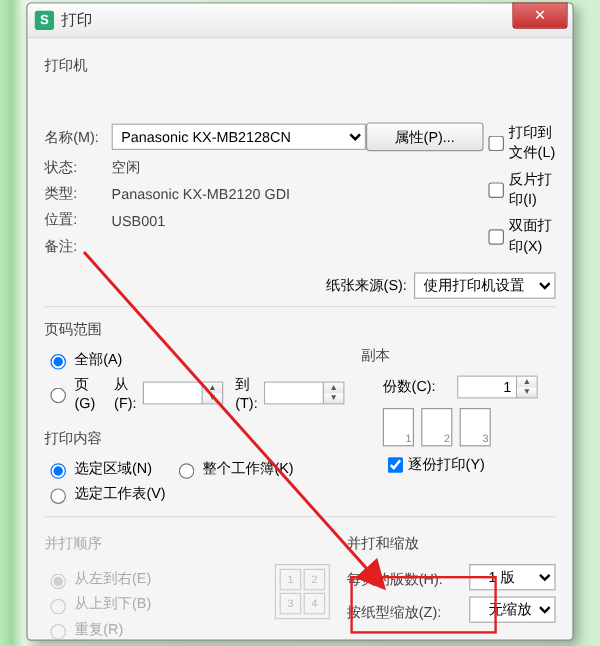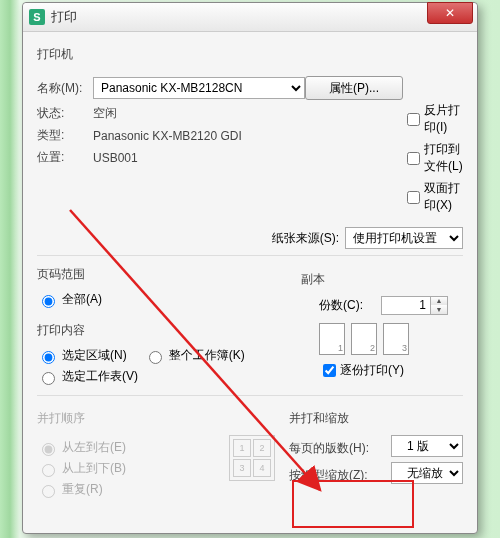--- a/index.html
+++ b/index.html
@@ -85,21 +85,21 @@
   width: 98px;
   height: 24px;
   background: linear-gradient(#fdfdfd,#e6e6e6);
   border: 1px solid #999;
   border-radius: 3px;
   font-size: 12px;
 }
 .checkboxes { }
 .cb-row { display: flex; align-items: center; margin: 5px 0; }
 .cb-row input { margin-right: 4px; }
-.printer-grid { display: flex; }
+.printer-grid { display: flex; align-items: flex-end; }
 .printer-left { flex: 1; }
 .printer-right { width: 120px; padding-top: 26px; }
 .source-row { display: flex; justify-content: flex-end; align-items: center; margin: 8px 0 4px 0; }
 .source-row select { width: 118px; }
 .hr { border: none; border-top: 1px solid #ddd; margin: 6px 0; }
 .mid { display: flex; gap: 14px; align-items: center; }
 .col-left { width: 250px; }
 .col-right { flex: 1; }
 .radio-row { display: flex; align-items: center; margin: 4px 0; gap: 4px; }
 .radio-row input[type=radio] { margin-right: 3px; }
@@ -200,29 +200,33 @@
           <span class="val">空闲</span>
         </div>
         <div class="row">
           <label class="lbl">类型:</label>
           <span class="val">Panasonic KX-MB2120 GDI</span>
         </div>
         <div class="row">
           <label class="lbl">位置:</label>
           <span class="val">USB001</span>
         </div>
+        <div class="row">
+          <label class="lbl">备注:</label>
+          <span class="val"></span>
+        </div>
       </div>
       <div class="printer-right checkboxes">
         <div class="cb-row">
             <input type="checkbox" style="">
-            <span>反片打印(I)</span>
+            <span>打印到文件(L)</span>
           </div>
         <div class="cb-row">
             <input type="checkbox" style="">
-            <span>打印到文件(L)</span>
+            <span>反片打印(I)</span>
           </div>
         <div class="cb-row">
             <input type="checkbox" style="">
             <span>双面打印(X)</span>
           </div>
       </div>
     </div>
 
     <div class="source-row">
       <span style="margin-right:6px">纸张来源(S):</span>
@@ -230,20 +234,40 @@
     </div>
 
     <hr class="hr">
 
     <div class="mid">
       <div class="col-left">
         <div class="section-title">页码范围</div>
         <div class="radio-row">
           <input type="radio" name="range" checked="" style="">
           <span>全部(A)</span>
+        </div>
+        <div class="radio-row">
+          <input type="radio" name="range" style="">
+          <span>页(G)</span>
+          <span style="margin-left:10px">从(F):</span>
+          <div class="spinner">
+              <input type="text" style="">
+              <div class="arrows">
+                <span>▲</span>
+                <span>▼</span>
+              </div>
+            </div>
+          <span style="margin-left:6px">到(T):</span>
+          <div class="spinner">
+              <input type="text" style="">
+              <div class="arrows">
+                <span>▲</span>
+                <span>▼</span>
+              </div>
+            </div>
         </div>
 
         <div class="section-title" style="margin-top:14px">打印内容</div>
         <div class="radio-row">
           <input type="radio" name="content" checked="" style="">
           <span>选定区域(N)</span>
           <input type="radio" name="content" style="margin-left: 18px;">
           <span>整个工作簿(K)</span>
         </div>
         <div class="radio-row">

